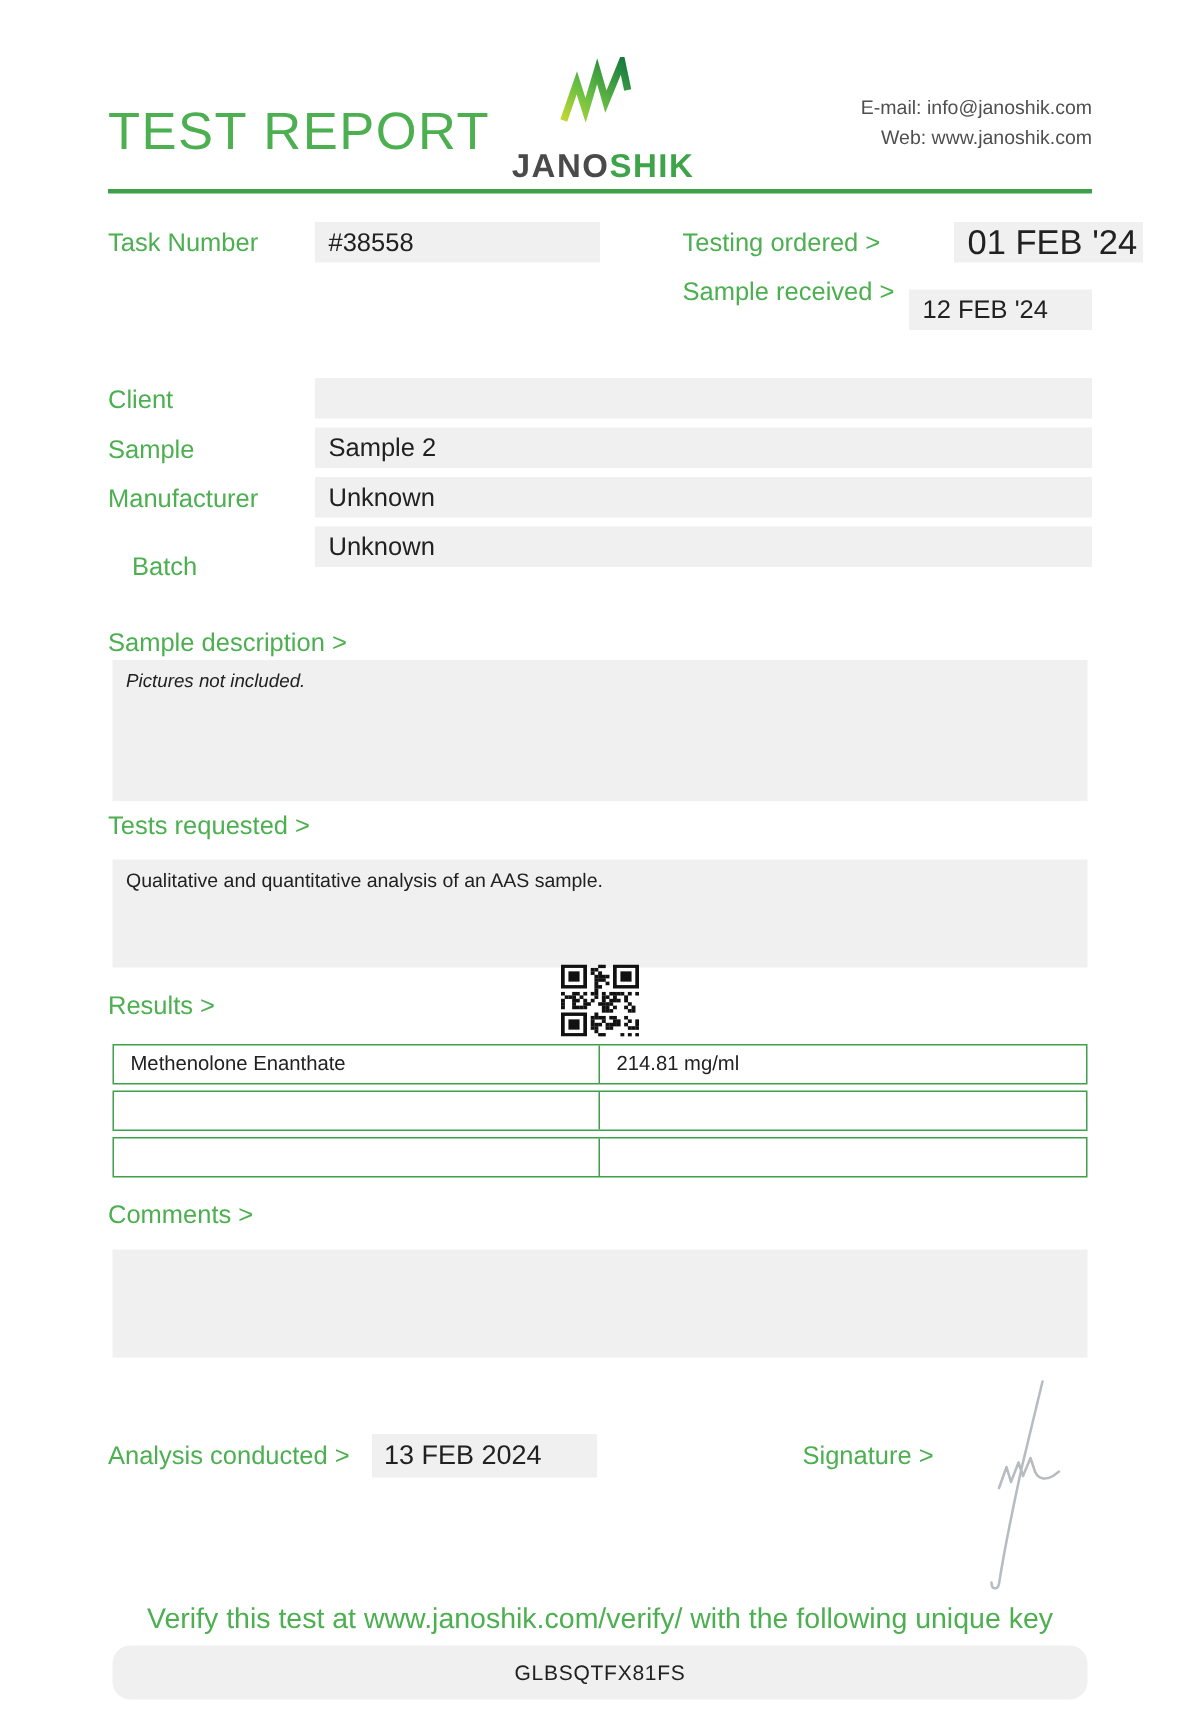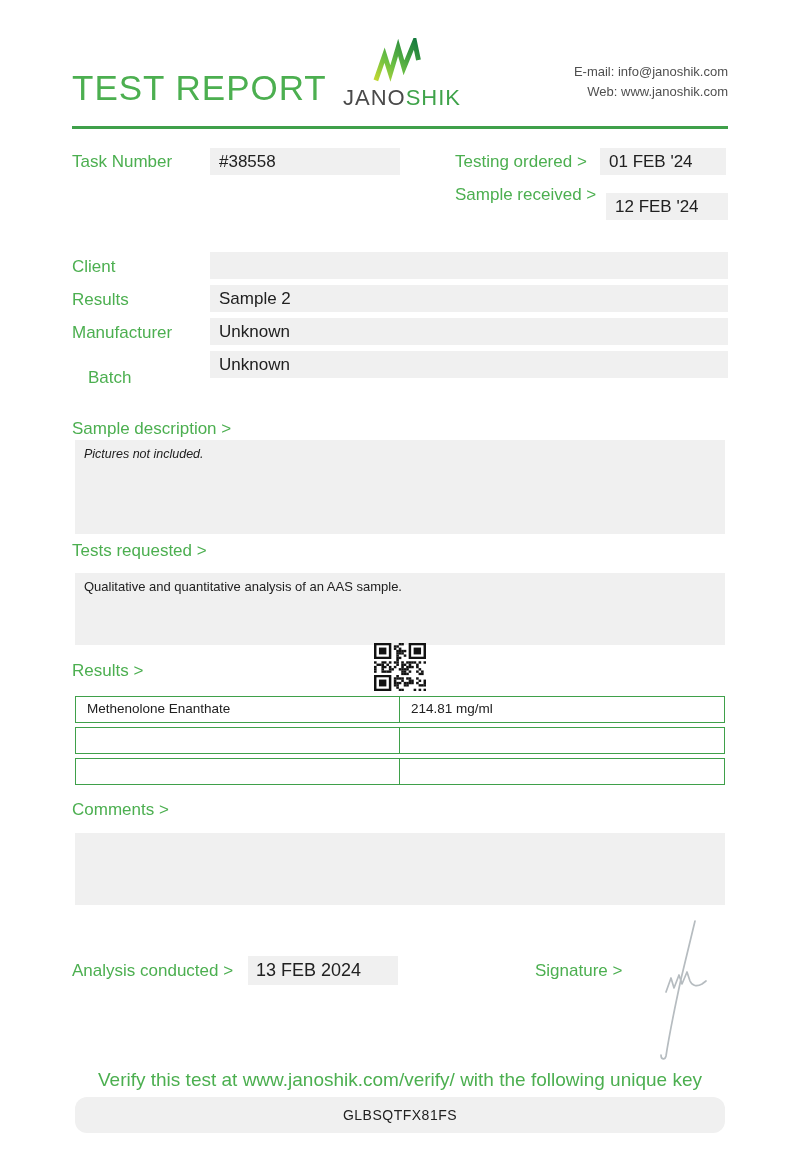--- a/index.html
+++ b/index.html
@@ -11,35 +11,35 @@
   html,body{background:#ffffff;}
   body{font-family:"Liberation Sans",sans-serif;}
   .page{position:relative;width:800px;height:1150px;background:#fff;overflow:hidden;}
 
   .abs{position:absolute;}
 
   .title{left:72px;top:68px;font-size:35px;font-weight:400;letter-spacing:1px;color:var(--green);}
 
   .logo{left:341px;top:38px;width:122px;text-align:center;}
   .logo-icon{display:block;margin:0 auto;}
-  .logo-text{font-size:22px;font-weight:400;letter-spacing:1px;color:var(--logo_dark);margin-top:1px;white-space:nowrap;}
+  .logo-text{font-size:22px;font-weight:700;letter-spacing:1px;color:var(--logo_dark);margin-top:14px;white-space:nowrap;}
   .logo-text .g{color:var(--logo_green);}
 
   .contact{right:72px;top:62px;text-align:right;font-size:13px;line-height:20px;color:var(--contact_gray);}
 
   .rule{left:72px;top:126px;width:656px;height:3px;background:var(--green_deep);}
 
   .lbl{color:var(--green);font-size:17px;white-space:nowrap;}
   .gbox{background:var(--box_gray);color:var(--text_dark);}
 
   .task-label{left:72px;top:152px;}
   .task-box{left:210px;top:148px;width:190px;height:27px;font-size:17px;line-height:27px;padding-left:9px;}
 
   .ordered-label{left:455px;top:152px;}
-  .ordered-box{left:600px;top:148px;width:126px;height:27px;font-size:17px;line-height:27px;padding-left:9px;}
+  .ordered-box{left:636px;top:148px;width:126px;height:27px;font-size:23px;line-height:27px;padding-left:9px;}
   .received-label{left:455px;top:185px;}
   .received-box{left:606px;top:181px;width:122px;height:27px;font-size:17px;line-height:27px;padding-left:9px;margin-top:12px;}
 
   .field-label{width:130px;}
   .field-box{left:210px;width:518px;height:27px;font-size:17px;line-height:27px;padding-left:9px;}
 
   .sec-label{left:72px;font-size:17px;color:var(--green);}
   .sec-box{left:75px;width:650px;font-size:12.5px;color:var(--text_dark);padding:6px 9px;line-height:16px;}
 
   .qr{left:374px;top:643px;}
@@ -91,21 +91,21 @@
 
   <div class="abs lbl ordered-label">Testing ordered  &gt;</div>
   <div class="abs gbox ordered-box">01 FEB '24</div>
 
   <div class="abs lbl received-label">Sample received &gt;</div>
   <div class="abs gbox received-box">12 FEB '24</div>
 
   <div class="abs lbl field-label" style="top:257px;left:72px;">Client</div>
   <div class="abs gbox field-box" style="top:252px;"></div>
 
-  <div class="abs lbl field-label" style="top:290px;left:72px;">Results</div>
+  <div class="abs lbl field-label" style="top:290px;left:72px;">Sample</div>
   <div class="abs gbox field-box" style="top:285px;">Sample 2</div>
 
   <div class="abs lbl field-label" style="top:323px;left:72px;">Manufacturer</div>
   <div class="abs gbox field-box" style="top:318px;">Unknown</div>
 
   <div class="abs lbl field-label" style="top:356px;left:88px;margin-top:12px;">Batch</div>
   <div class="abs gbox field-box" style="top:351px;">Unknown</div>
 
   <div class="abs sec-label" style="top:419px;">Sample description &gt;</div>
   <div class="abs gbox sec-box" style="top:440px;height:94px;font-style:italic;">Pictures not included.</div>

